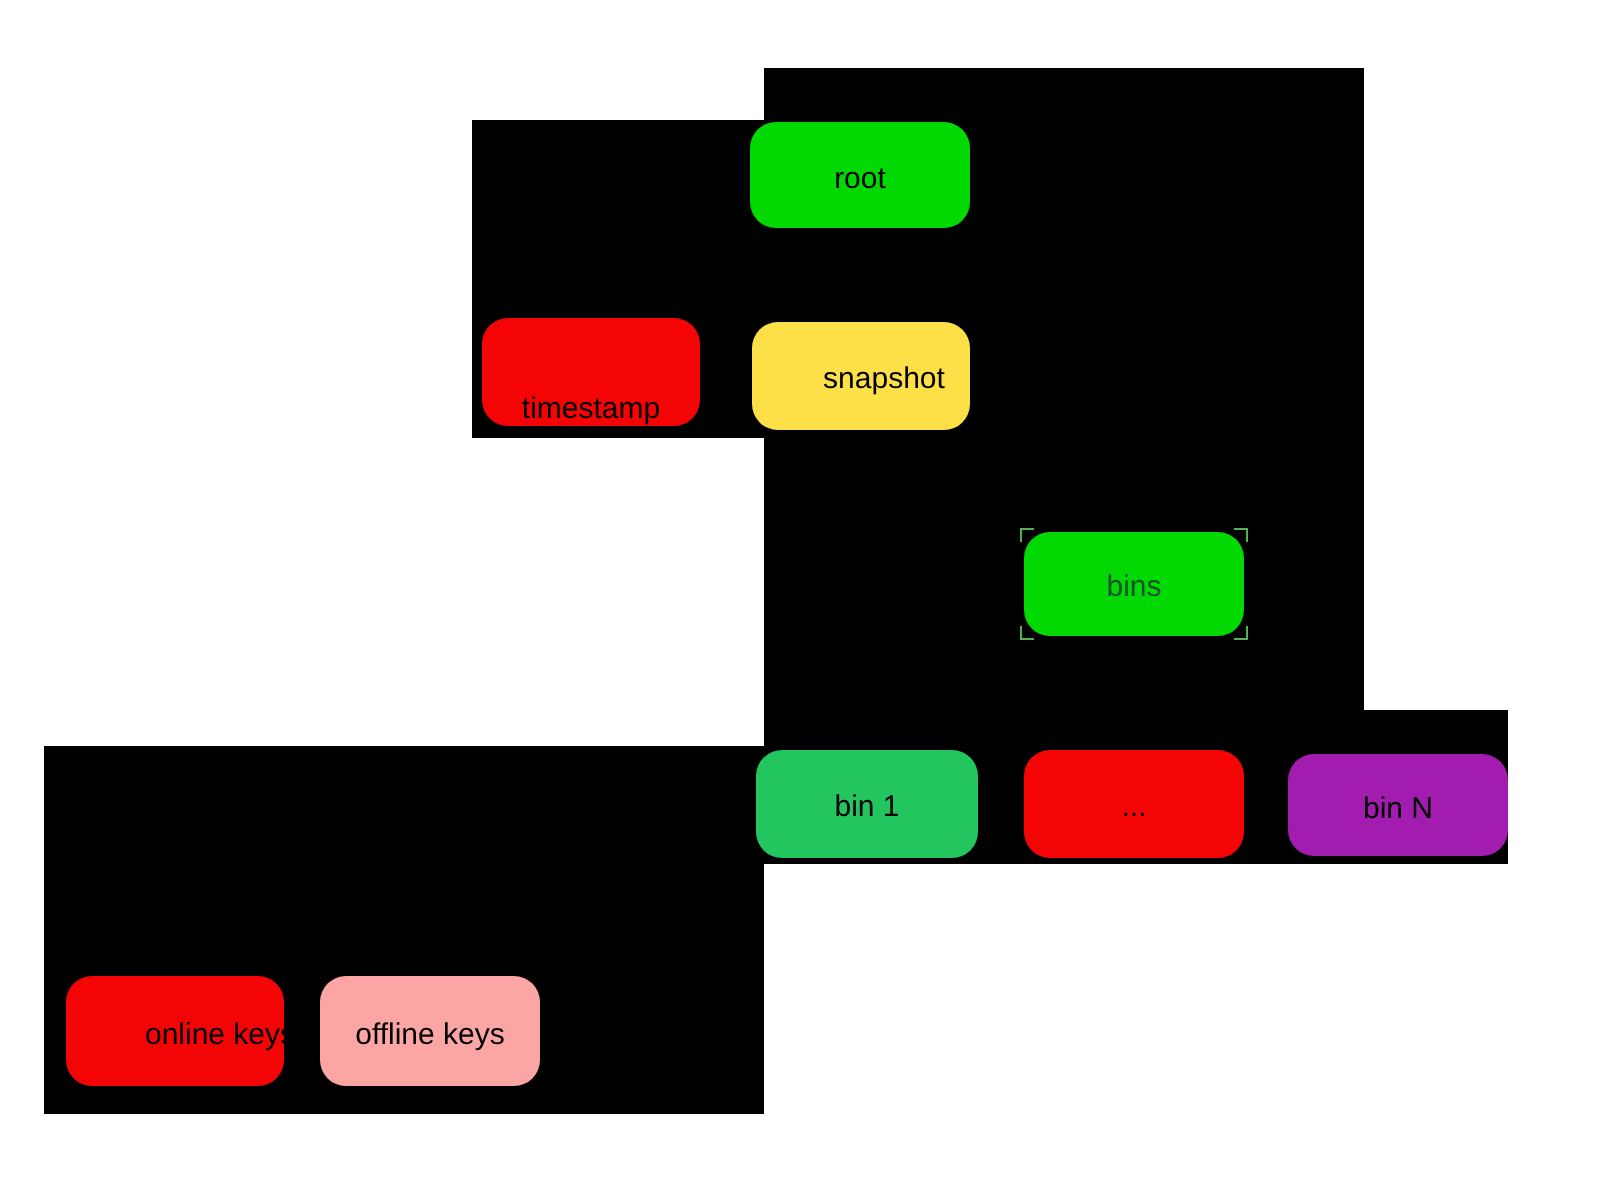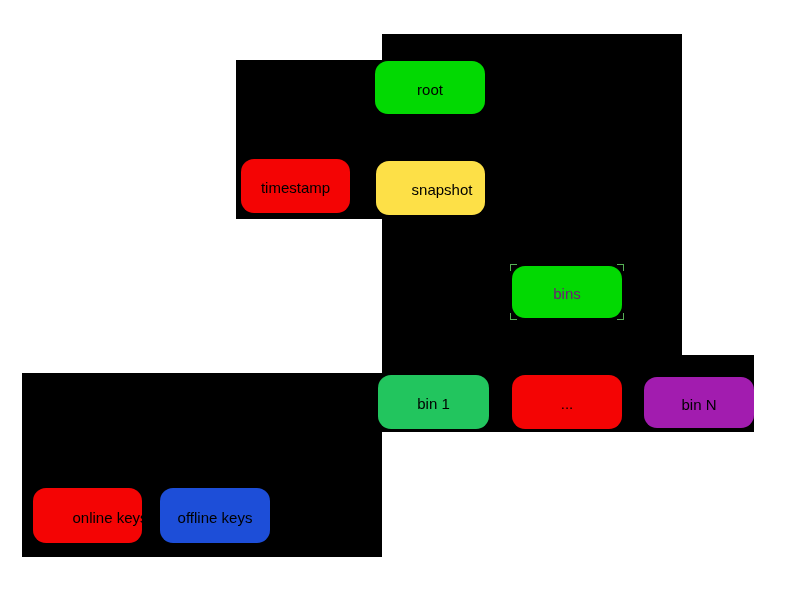--- a/index.html
+++ b/index.html
@@ -53,50 +53,50 @@
 
   <div class="panel" style="left: 222px; top: 60px; width: 146px; height: 159px; background: rgb(0, 0, 0);"></div>
   <div class="panel" style="left: 368px; top: 34px; width: 300px; height: 398px; background: rgb(0, 0, 0);"></div>
   <div class="panel" style="left: 668px; top: 355px; width: 72px; height: 77px; background: rgb(0, 0, 0);"></div>
   <div class="panel" style="left: 8px; top: 373px; width: 360px; height: 184px; background: rgb(0, 0, 0);"></div>
 
   <div class="node" style="left: 361px; top: 61px; width: 110px; height: 53px; background: rgb(2, 217, 2);">
     <span class="label" style="color: rgb(0, 0, 0);">root</span>
   </div>
 
-  <div class="node" style="left: 227px; top: 159px; width: 109px; height: 54px; background: rgb(244, 4, 4);">
+  <div class="node" style="left: 227px; top: 159px; width: 109px; height: 54px; background: rgb(244, 4, 4); align-items: flex-end;">
     <span class="label" style="color: rgb(0, 0, 0);">timestamp</span>
   </div>
 
   <div class="node" style="left: 362px; top: 161px; width: 109px; height: 54px; background: #fde047; padding-left: 23px;">
     <span class="label" style="color: rgb(0, 0, 0);">snapshot</span>
   </div>
 
 
   <div class="node" style="left: 498px; top: 266px; width: 110px; height: 52px; background: rgb(2, 217, 2);">
     <i class="corner tl"></i>
     <i class="corner tr"></i>
     <i class="corner bl"></i>
     <i class="corner br"></i>
-    <span class="label" style="color: #701a75;">bins</span>
+    <span class="label" style="color: #14532d;">bins</span>
   </div>
 
   <div class="node" style="left: 364px; top: 375px; width: 111px; height: 54px; background: #22c55e;">
     <span class="label" style="color: rgb(0, 0, 0);">bin 1</span>
   </div>
 
   <div class="node" style="left: 498px; top: 375px; width: 110px; height: 54px; background: rgb(244, 4, 4);">
     <span class="label" style="color: rgb(0, 0, 0);">...</span>
   </div>
 
   <div class="node" style="left: 630px; top: 377px; width: 110px; height: 51px; background: #a21caf;">
     <span class="label" style="color: rgb(0, 0, 0);">bin N</span>
   </div>
 
   <div class="node" style="left: 19px; top: 488px; width: 109px; height: 55px; background: rgb(244, 4, 4); padding-left: 45px;">
     <span class="label" style="color: rgb(0, 0, 0);">online keys</span>
   </div>
 
-  <div class="node" style="left: 146px; top: 488px; width: 110px; height: 55px; background: #1d4ed8;">
+  <div class="node" style="left: 146px; top: 488px; width: 110px; height: 55px; background: #fca5a5;">
     <span class="label" style="color: rgb(0, 0, 0);">offline keys</span>
   </div>
 
 </div>
 
 </body></html>

